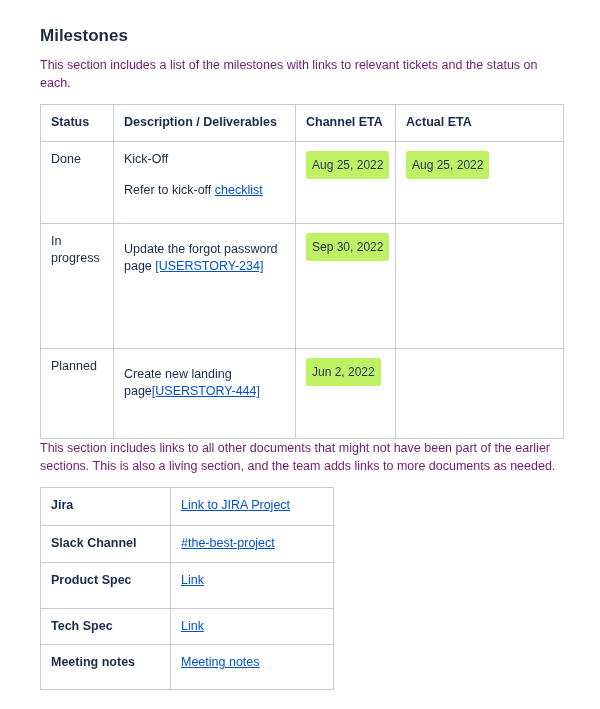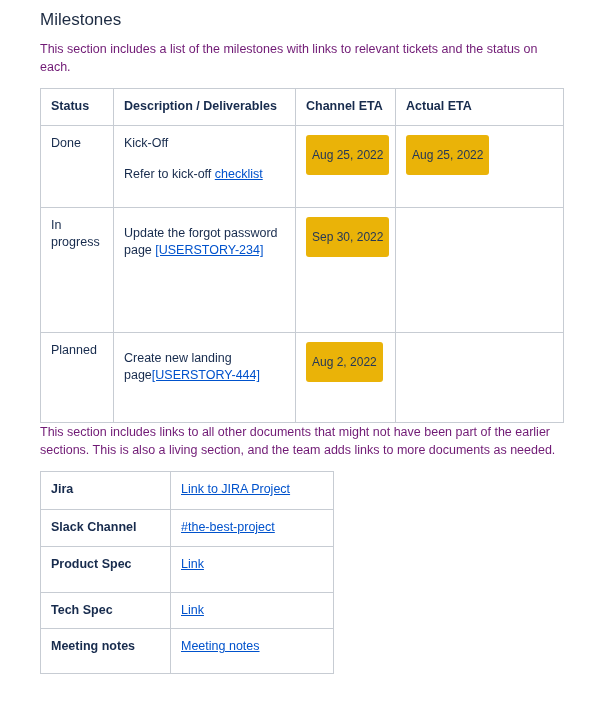--- a/index.html
+++ b/index.html
@@ -5,21 +5,21 @@
   html,body{margin:0;padding:0;background:#ffffff;}
   body{
     width:600px;height:709px;overflow:hidden;
     font-family:"Liberation Sans","DejaVu Sans",sans-serif;
     color:#172b4d;
     -webkit-font-smoothing:antialiased;
   }
   .page{padding:6px 36px 0 40px;}
 
   h1.sec-title{
-    font-size:17px;font-weight:400;margin:4px 0 10px 0;color:#1d2b42;
+    font-size:17px;font-weight:700;margin:20px 0 10px 0;color:#1d2b42;
   }
   h2.sec-title-lg{
     font-size:20px;font-weight:700;margin:26px 0 10px 0;color:#1d2b42;
   }
   p.sec-desc{
     font-size:12.5px;line-height:1.45;margin:0 0 12px 0;color:#701a75;
     max-width:524px;
   }
 
   table.doc-table{
@@ -51,23 +51,23 @@
   .cell-p{margin:0 0 0 0;}
   .cell-p + .cell-p{margin-top:14px;}
   .cell-p.offset{margin-top:8px;}
 
   a.link{
     color:#0052cc;text-decoration:underline;cursor:pointer;
   }
 
   .lozenge{
     display:inline-block;
-    background:#eab308;
+    background:#bef264;
     border-radius:3px;
-    padding:12px 6px;
+    padding:6px 6px;
     font-size:12px;
     color:#253858;
     white-space:nowrap;
     line-height:1.35;
   }
 
   .links-table{width:293px;}
   .links-table col.c-label{width:130px;}
   .links-table col.c-value{width:163px;}
   .links-table td.lbl{font-weight:700;}
@@ -116,21 +116,21 @@
           <p class="cell-p offset"><span>Update the forgot password page </span><a class="link" href="#">[USERSTORY-234]</a></p>
         </td>
         <td><span class="lozenge">Sep 30, 2022</span></td>
         <td></td>
       </tr>
       <tr class="row-m3">
         <td>Planned</td>
         <td>
           <p class="cell-p offset"><span>Create new landing page</span><a class="link" href="#">[USERSTORY-444]</a></p>
         </td>
-        <td><span class="lozenge">Aug 2, 2022</span></td>
+        <td><span class="lozenge">Jun 2, 2022</span></td>
         <td></td>
       </tr>
     </tbody>
   </table>
 
   <p class="sec-desc">This section includes links to all other documents that might not have been part of the earlier sections. This is also a living section, and the team adds links to more documents as needed.</p>
 
   <table class="doc-table links-table">
     <colgroup>
       <col class="c-label">

